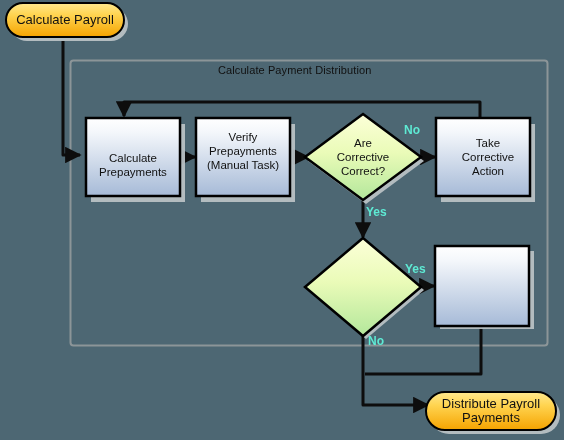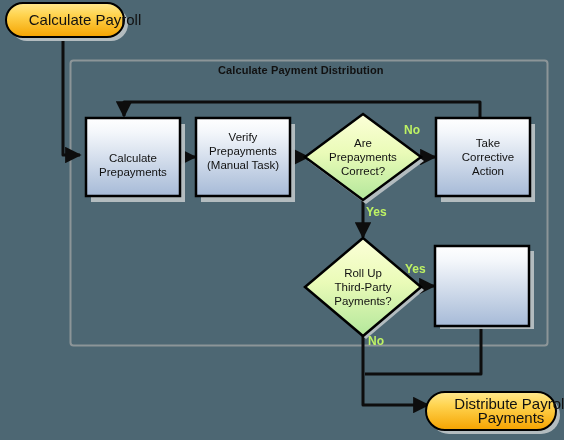--- a/index.html
+++ b/index.html
@@ -29,37 +29,36 @@
     justify-content: center;
     text-align: center;
     color: #111111;
     font-size: 11.5px;
     line-height: 14px;
     pointer-events: none;
     white-space: pre-line;
   }
   .edge-label {
     position: absolute;
-    color: #bef264;
+    color: #5eead4;
     font-size: 12px;
     font-weight: bold;
     line-height: 13px;
     white-space: nowrap;
   }
   .container-title {
     position: absolute;
     color: #111111;
     font-size: 11px;
-    font-weight: bold;
+    font-weight: normal;
     letter-spacing: 0.1px;
     white-space: nowrap;
   }
   .term-text {
-    font-size: 15px;
-    padding-left: 20px;
+    font-size: 13px;
   }
 </style>
 </head>
 <body>
 
 <div id="canvas">
 
   <svg class="layer" viewBox="0 0 564 440" xmlns="http://www.w3.org/2000/svg">
     <defs>
       <linearGradient id="gradProcess" x1="0" y1="0" x2="0" y2="1">
@@ -147,30 +146,27 @@
   <div class="node-text term-text" style="left:6px; top:3px; width:118px; height:34px;">Calculate Payroll</div>
 
   <div class="node-text" style="left:86px; top:118px; width:94px; height:94px;">Calculate
 Prepayments</div>
 
   <div class="node-text" style="left:196px; top:118px; width:94px; height:65px;">Verify
 Prepayments
 (Manual Task)</div>
 
   <div class="node-text" style="left:318px; top:114px; width:90px; height:86px;">Are
-Prepayments
+Corrective
 Correct?</div>
 
   <div class="node-text" style="left:436px; top:118px; width:104px; height:78px;">Take
 Corrective
 Action</div>
 
-  <div class="node-text" style="left:318px; top:244px; width:90px; height:86px;">Roll Up
-Third-Party
-Payments?</div>
 
 
   <div class="node-text term-text" style="left:426px; top:392px; width:130px; height:38px;text-align:center;">Distribute Payroll
 Payments</div>
 
   <div class="edge-label" style="left:404px; top:124px;">No</div>
 
   <div class="edge-label" style="left:366px; top:206px;">Yes</div>
 
   <div class="edge-label" style="left:405px; top:263px;">Yes</div>

